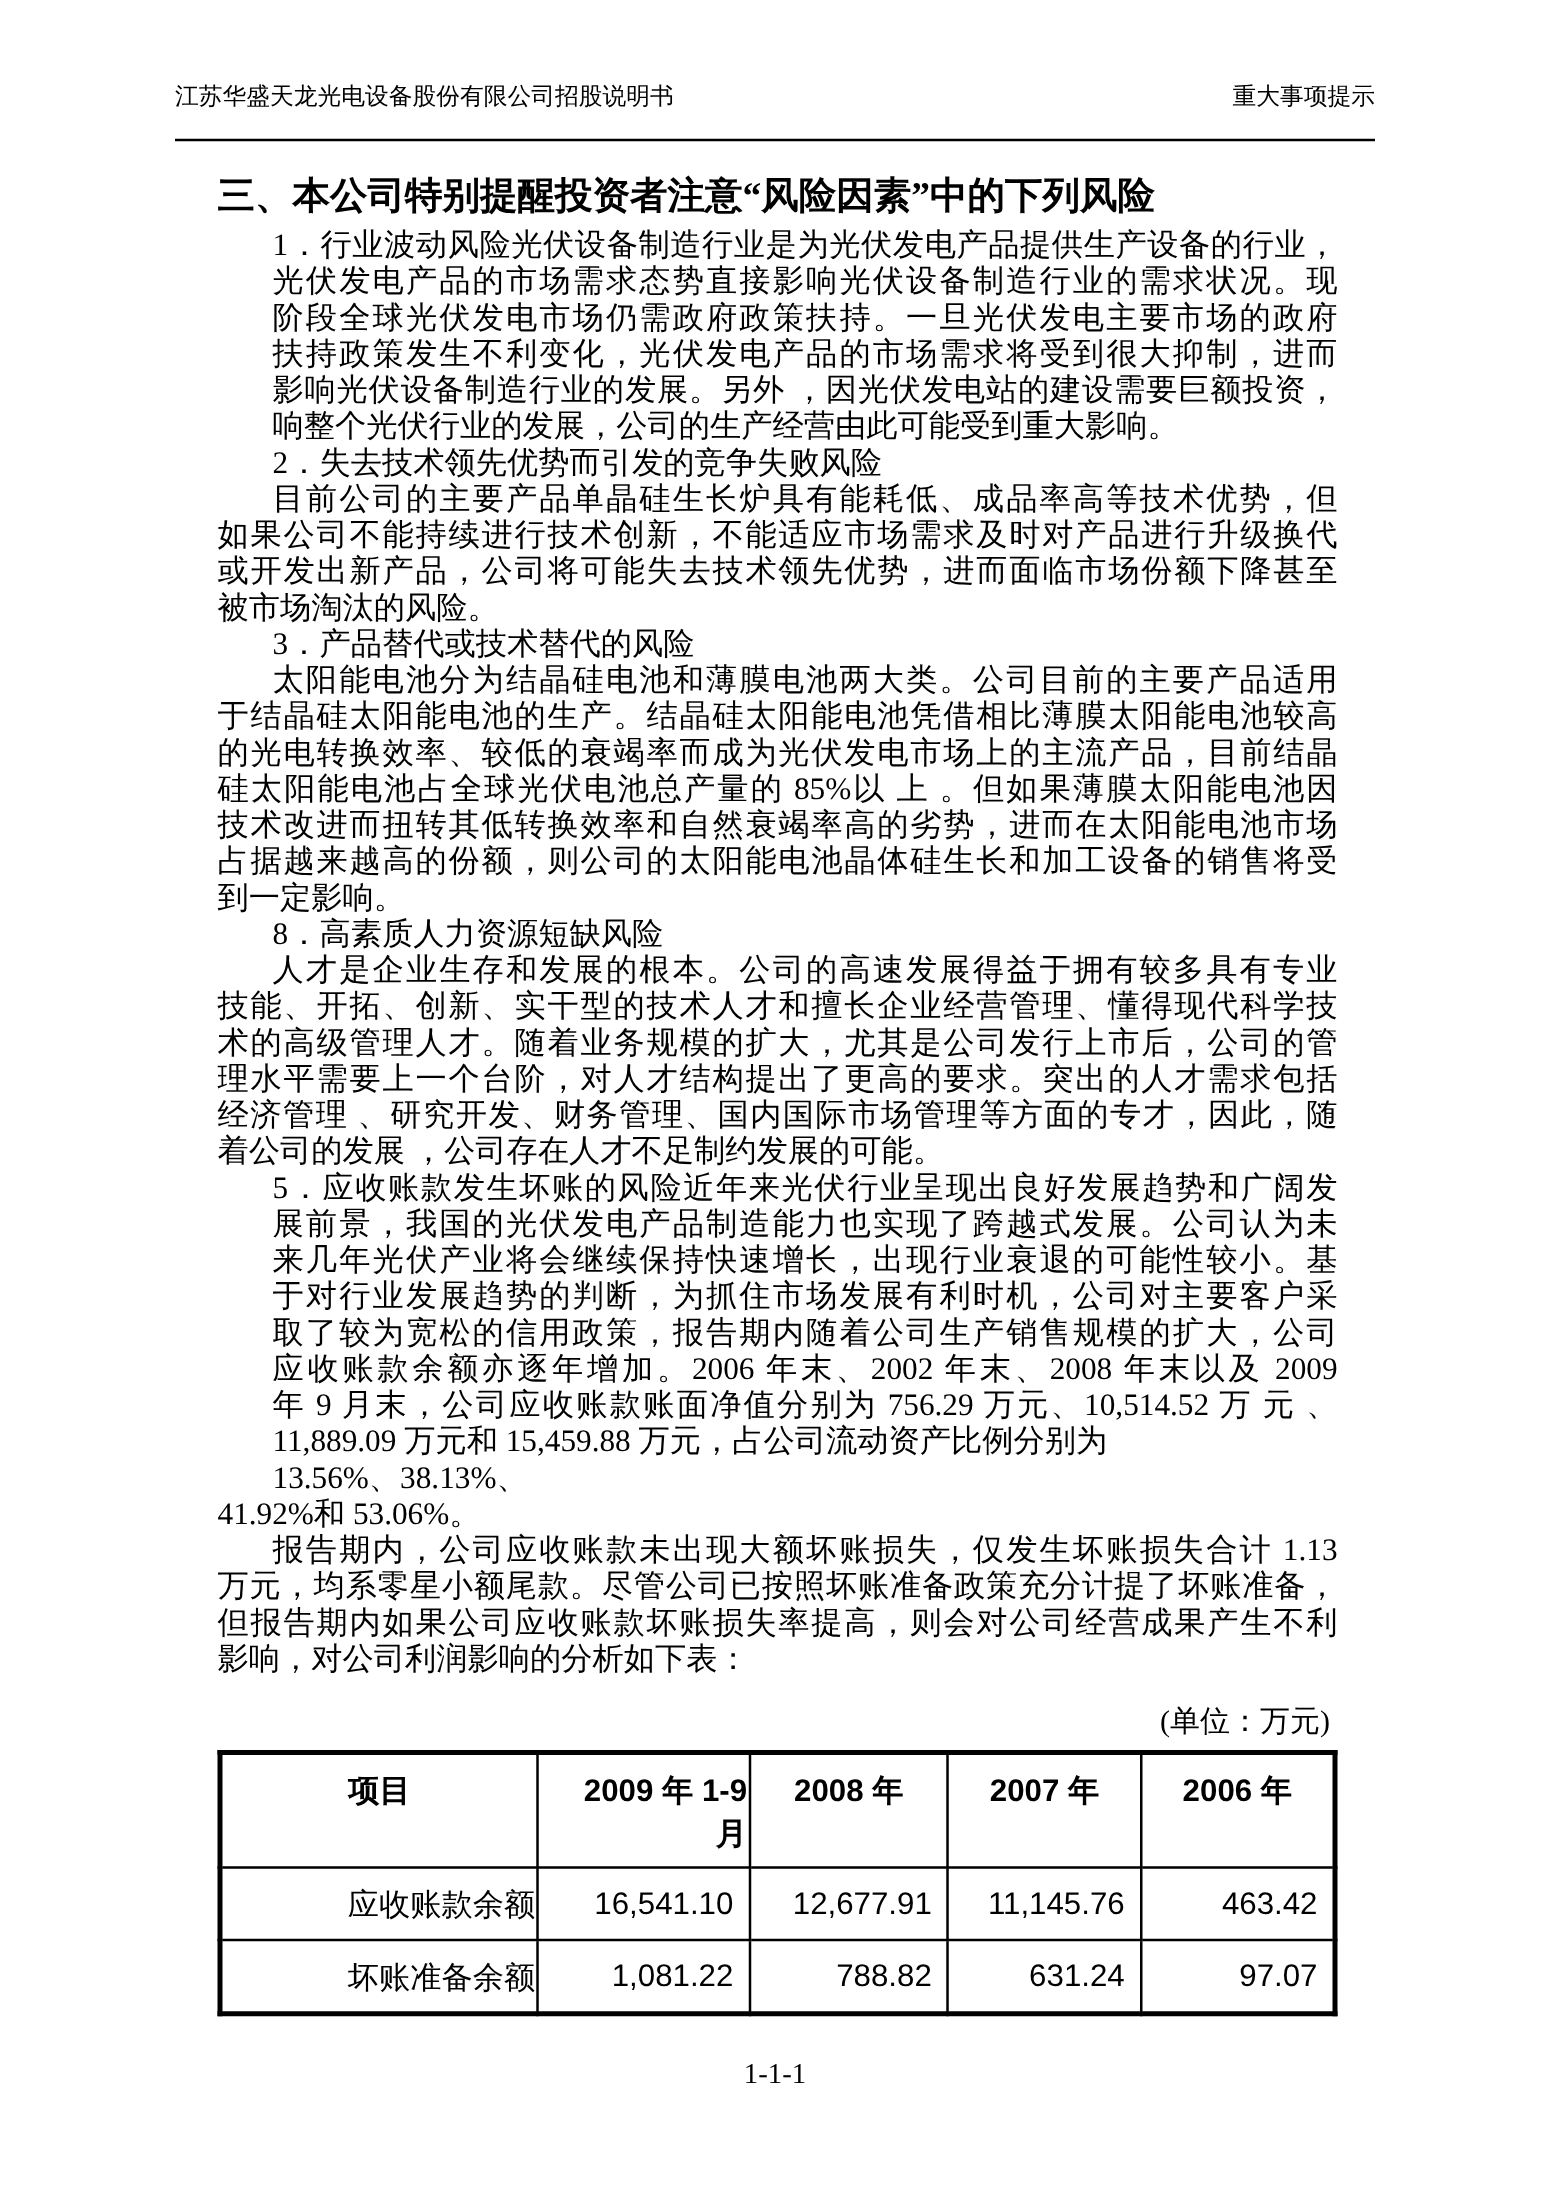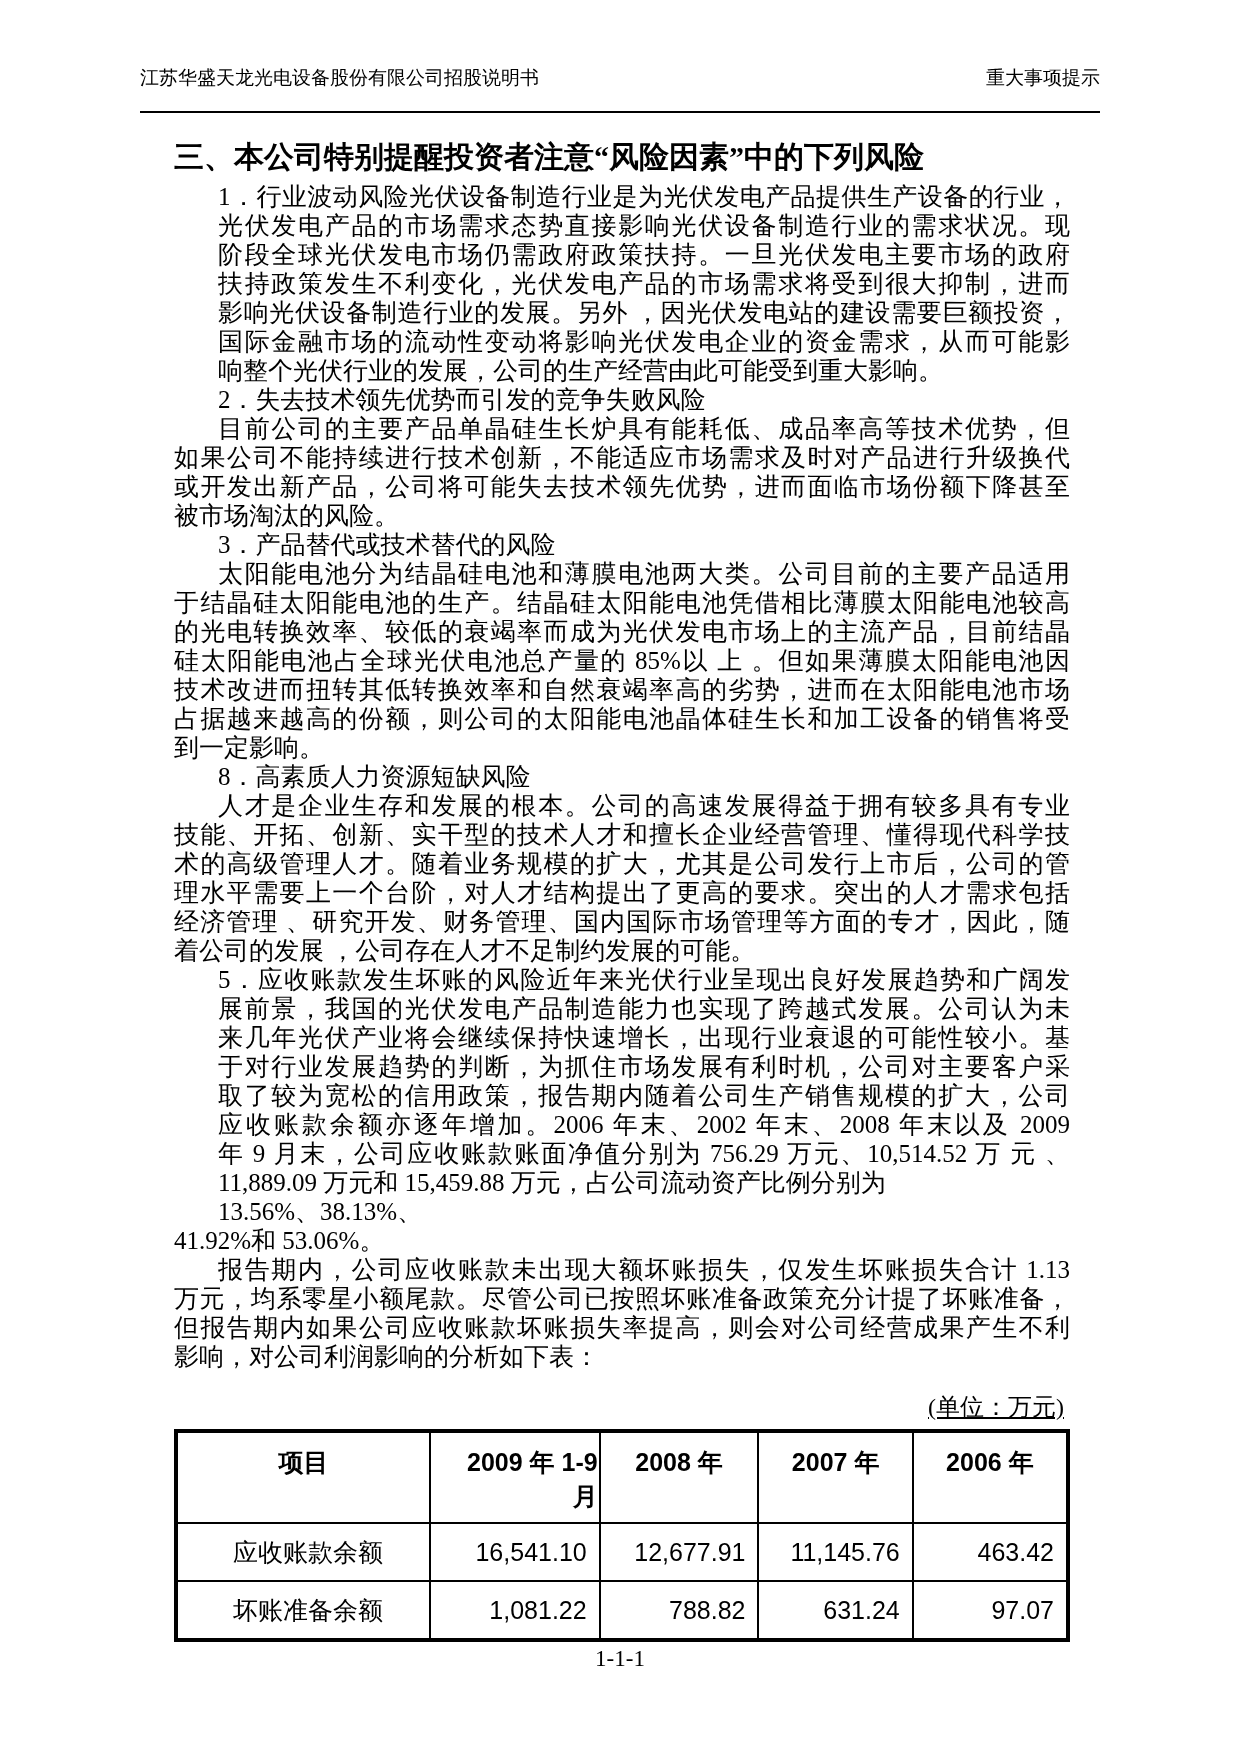--- a/index.html
+++ b/index.html
@@ -53,21 +53,20 @@
   
   .line.j { text-align: justify; text-align-last: justify; }
 
   
   .unit-note {
     text-align: right;
     font-size: 24px;
     line-height: 28px;
     margin: 22px 0 8px 0;
     padding-right: 6px;
-    text-decoration: underline;
   }
   table.fin-table {
     width: 896px;
     border-collapse: collapse;
     table-layout: fixed;
     border: 4px solid #000;
     font-size: 25px;
     font-family: "Liberation Sans", "DejaVu Sans", sans-serif;
   }
   .fin-table col.c1 { width: 28.5%; }
@@ -79,21 +78,21 @@
   .fin-table th {
     font-weight: bold;
     vertical-align: top;
     text-align: center;
     height: 76px;
     padding-top: 12px;
     line-height: 34px;
   }
   .fin-table th:nth-child(2) { text-align: right; padding-left: 24px; }
   .fin-table td { height: 54px; vertical-align: middle; }
-  .fin-table td.label { text-align: center; padding-left: 10px;
+  .fin-table td.label { text-align: right; padding-left: 10px;
     font-family: Liberation Sans, sans-serif; }
   .fin-table td.num { text-align: right; padding-right: 12px; }
 
   
   .page-footer {
     position: absolute;
     left: 0; top: 1646px;
     width: 1240px;
     text-align: center;
     font-size: 23px;
@@ -111,21 +110,20 @@
 <div class="content">
   <div class="doc-title">三、本公司特别提醒投资者注意“风险因素”中的下列风险</div>
 
   <div>
       <div class="para block">
         <div class="line j">1．行业波动风险光伏设备制造行业是为光伏发电产品提供生产设备的行业，</div>
         <div class="line j">光伏发电产品的市场需求态势直接影响光伏设备制造行业的需求状况。现</div>
         <div class="line j">阶段全球光伏发电市场仍需政府政策扶持。一旦光伏发电主要市场的政府</div>
         <div class="line j">扶持政策发生不利变化，光伏发电产品的市场需求将受到很大抑制，进而</div>
         <div class="line j">影响光伏设备制造行业的发展。另外 ，因光伏发电站的建设需要巨额投资，</div>
-        <div class="line j">国际金融市场的流动性变动将影响光伏发电企业的资金需求，从而可能影</div>
         <div class="line">响整个光伏行业的发展，公司的生产经营由此可能受到重大影响。</div>
       </div>
       <div class="para body">
         <div class="line fi">2．失去技术领先优势而引发的竞争失败风险</div>
       </div>
       <div class="para body">
         <div class="line j fi">目前公司的主要产品单晶硅生长炉具有能耗低、成品率高等技术优势，但</div>
         <div class="line j">如果公司不能持续进行技术创新，不能适应市场需求及时对产品进行升级换代</div>
         <div class="line j">或开发出新产品，公司将可能失去技术领先优势，进而面临市场份额下降甚至</div>
         <div class="line">被市场淘汰的风险。</div>

